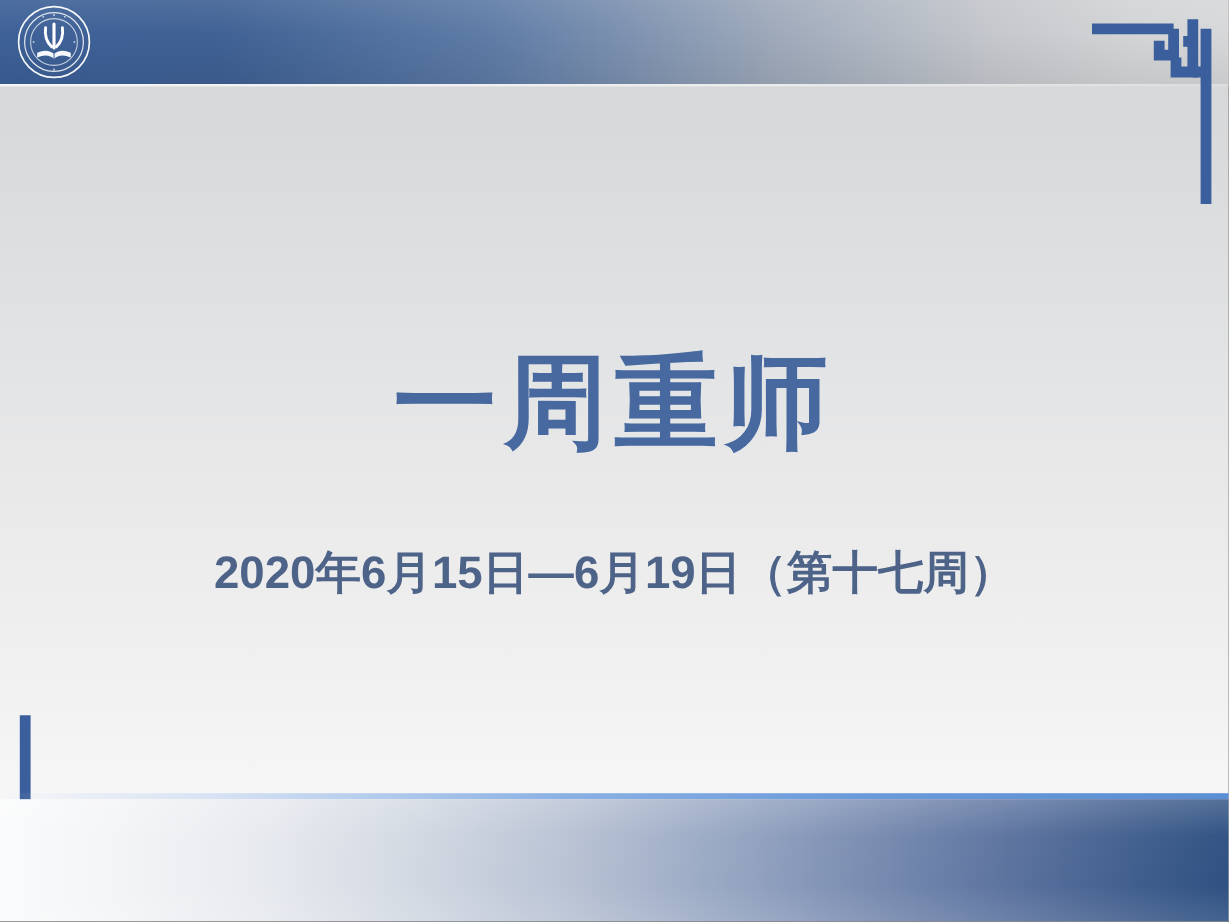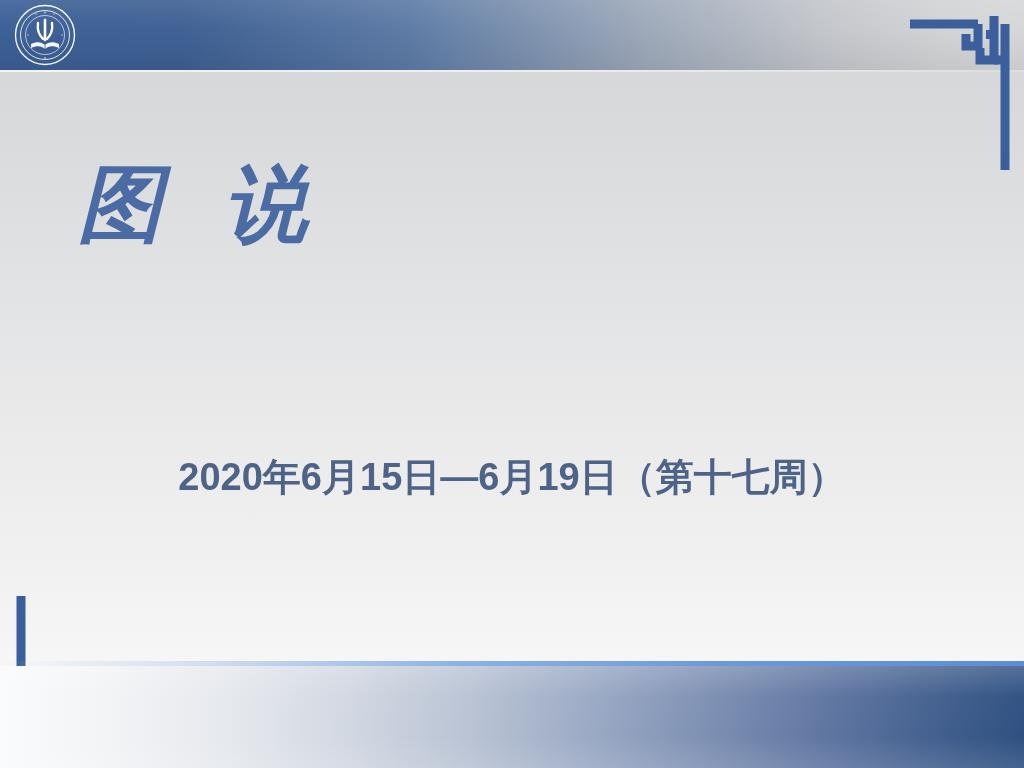--- a/index.html
+++ b/index.html
@@ -238,22 +238,22 @@
 
         <path d="M11 150 L11 4"></path>
         <path d="M22 114 L11 114"></path>
       </g>
       <g fill="#3b5f9c">
         <rect x="21" y="135" width="9" height="9"></rect>
       </g>
     </svg>
   </div>
 
-  <div class="brush-title">图 说</div>
-
+
+  <div class="main-title">一周重师</div>
 
   <div class="subtitle">2020年6月15日—6月19日（第十七周）</div>
 
   <div class="bottom-stripe"></div>
   <div class="bottom-band">
     <div class="bottom-band-gloss"></div>
   </div>
 
 </div>
 

